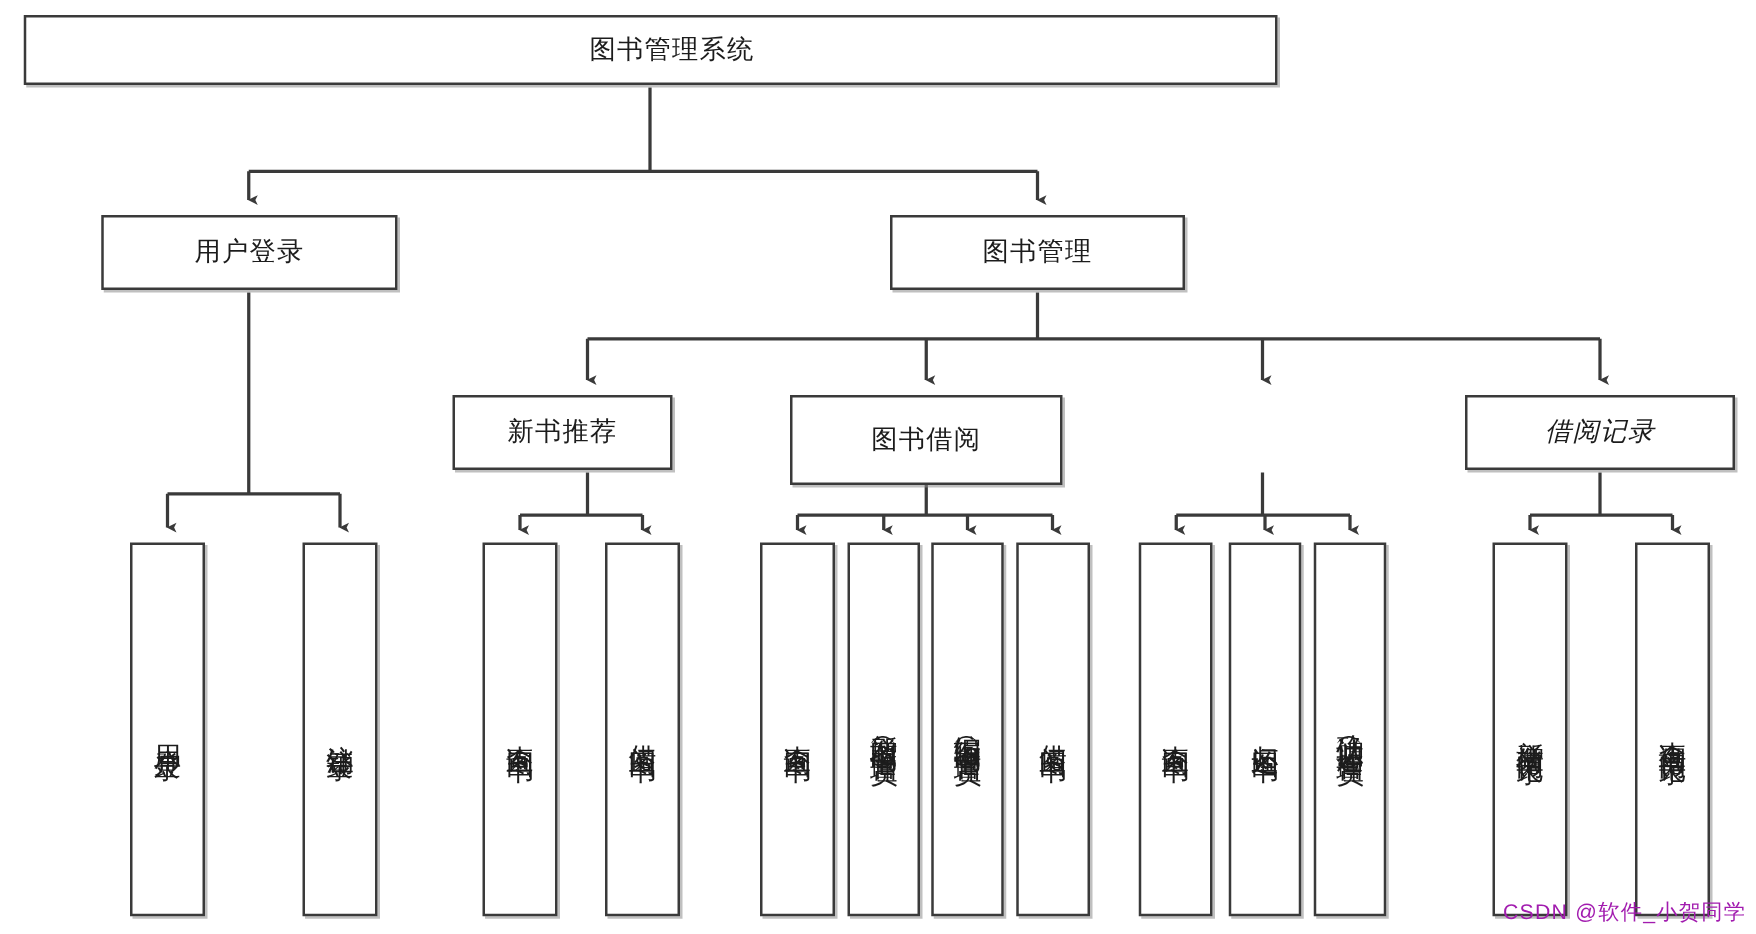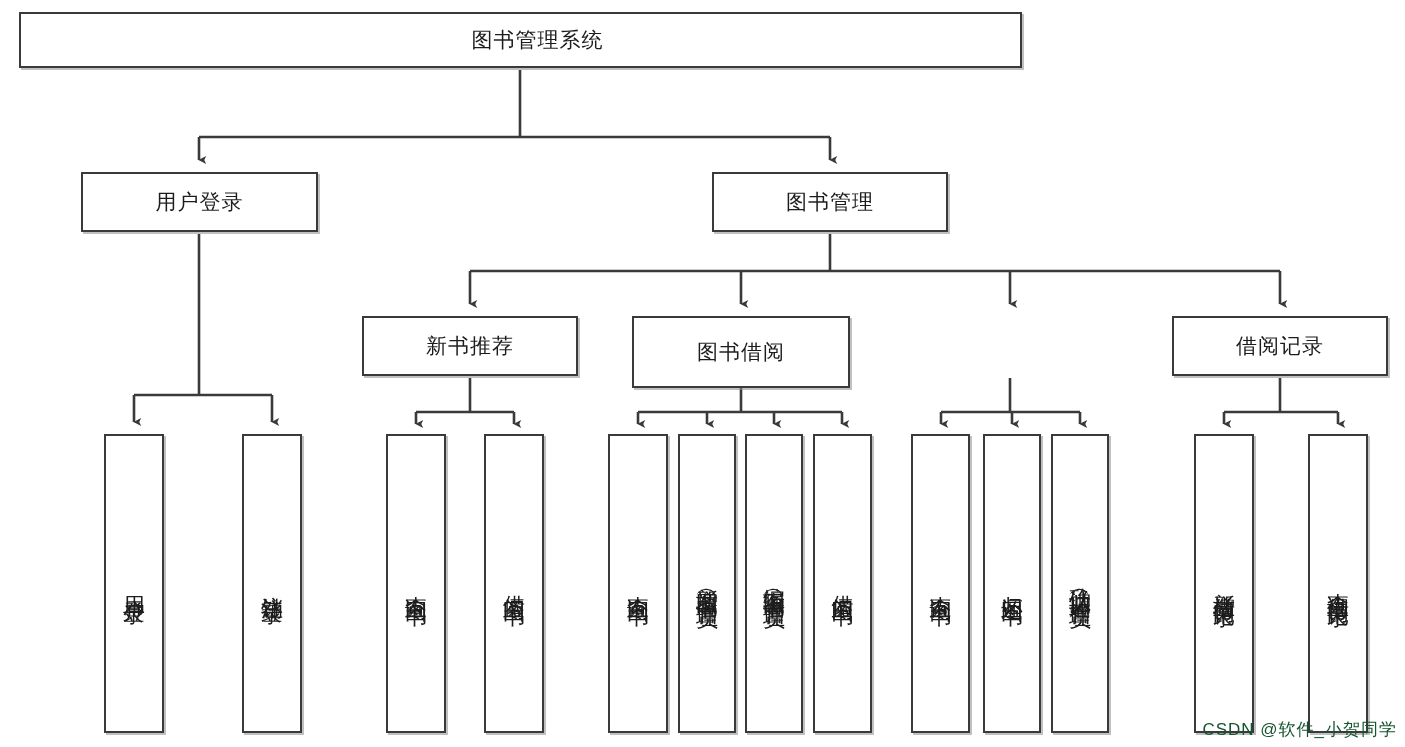--- a/index.html
+++ b/index.html
@@ -42,21 +42,21 @@
     letter-spacing:3px;
     white-space:normal;
     max-height:275px;
     text-align:center;
   }
   .watermark{
     position:absolute;
     right:8px;
     bottom:6px;
     font-size:17px;
-    color:#14532d;
+    color:#a21caf;
     letter-spacing:1px;
     white-space:nowrap;
     user-select:none;
   }
 </style>
 </head>
 <body>
 
 <div id="canvas">
 
@@ -114,27 +114,27 @@
     <span class="label">图书管理系统</span>
   </div>
 
   <div class="node" style="left:81px;top:172px;width:237px;height:60px;">
     <span class="label">用户登录</span>
   </div>
   <div class="node" style="left:712px;top:172px;width:236px;height:60px;">
     <span class="label">图书管理</span>
   </div>
 
-  <div class="node" style="left:362px;top:316px;width:216px;height:60px;">
+  <div class="node" style="left:362px;top:316px;width:176px;height:60px;">
     <span class="label">新书推荐</span>
   </div>
   <div class="node" style="left:632px;top:316px;width:218px;height:72px;">
     <span class="label">图书借阅</span>
   </div>
-  <div class="node" style="left:1172px;top:316px;width:216px;height:60px;">
+  <div class="node" style="left:1172px;top:316px;width:216px;height:60px;font-style:italic;">
     <span class="label">借阅记录</span>
   </div>
 
   <div class="node leaf" style="left:104px;top:434px;width:60px;height:299px;">
     <span class="label">用户登录</span>
   </div>
   <div class="node leaf" style="left:242px;top:434px;width:60px;height:299px;">
     <span class="label">注销登录</span>
   </div>
 

